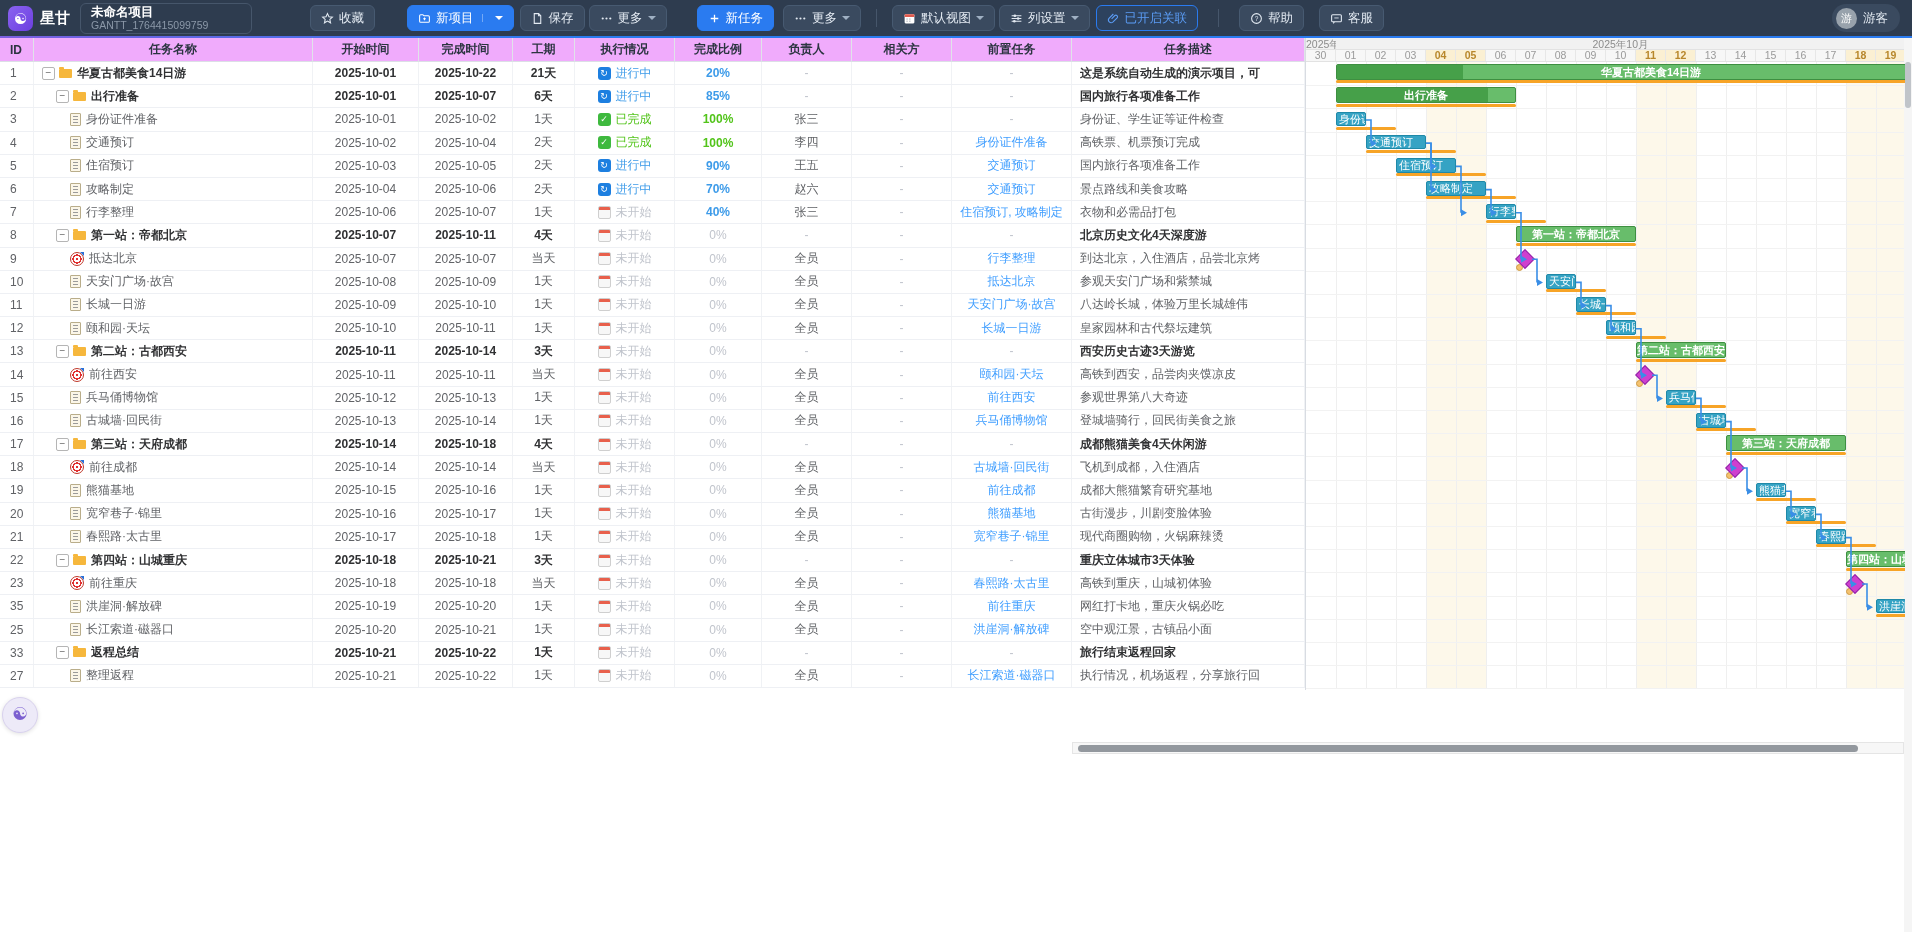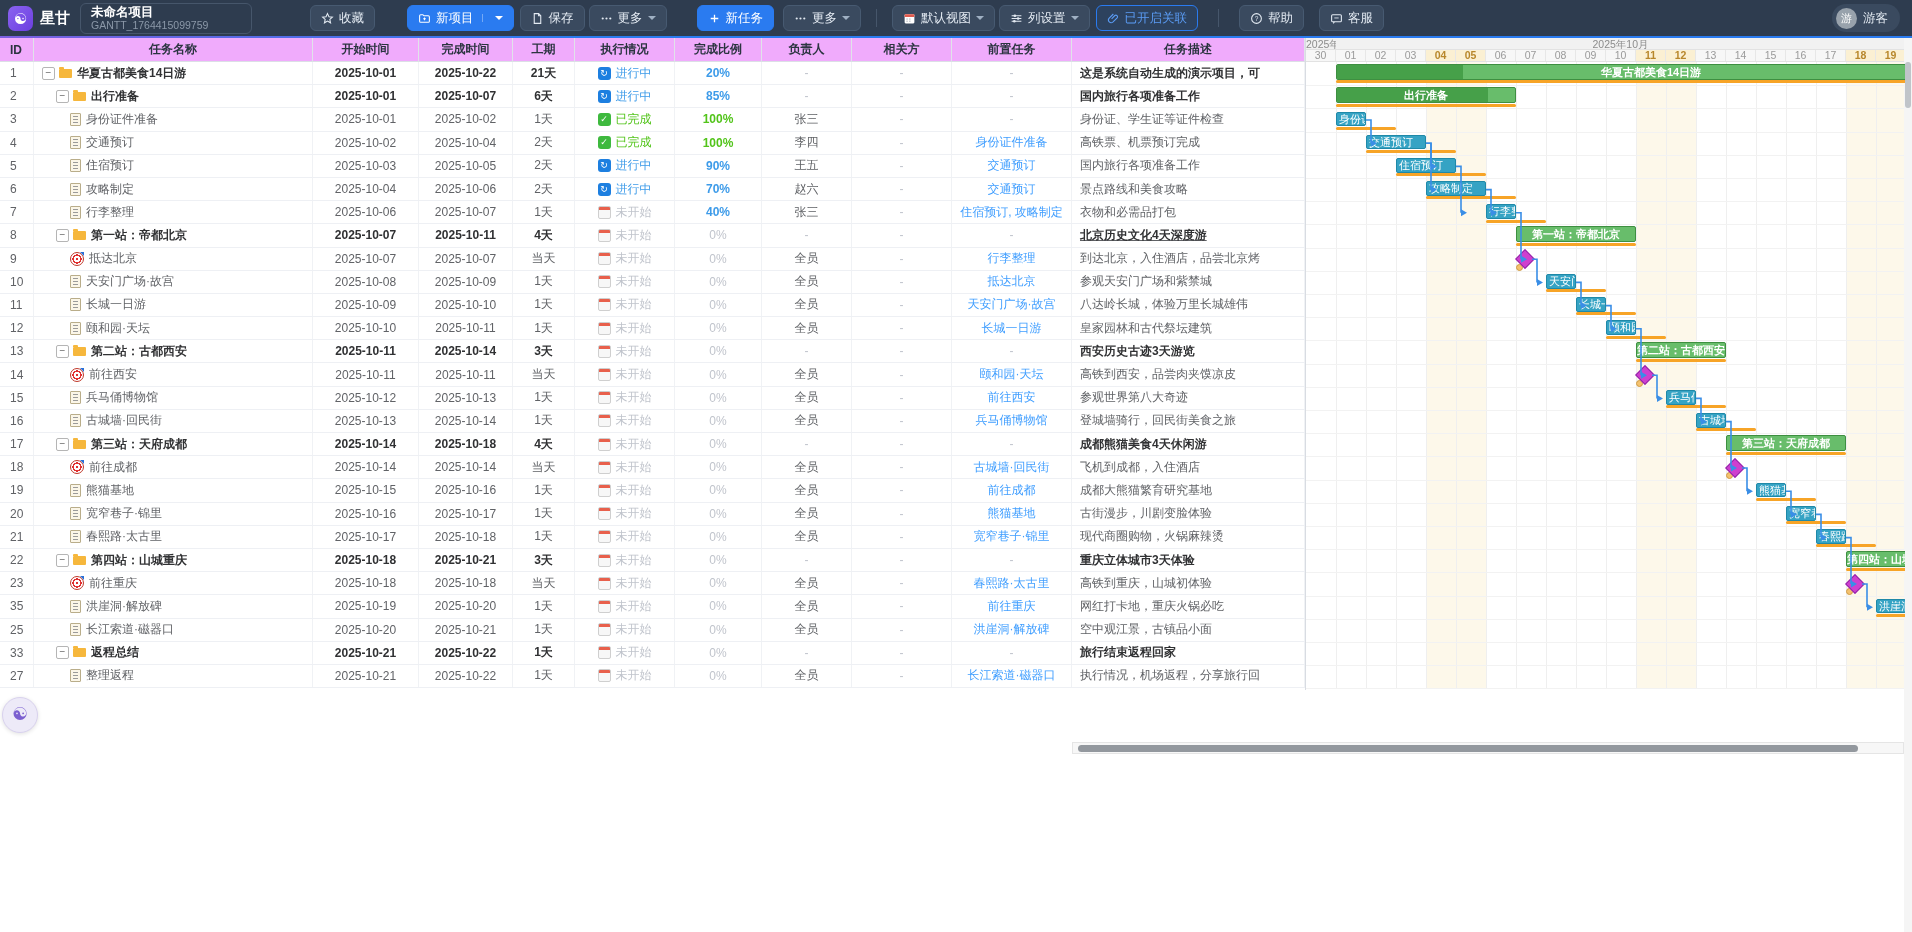--- a/index.html
+++ b/index.html
@@ -489,21 +489,21 @@
         </div>
         <div class="td" style="width: 90px;">
           <div class="dash">-</div>
         </div>
         <div class="td" style="width: 100px;">
           <div class="dash">-</div>
         </div>
         <div class="td" style="width: 120px;">
           <div class="dash">-</div>
         </div>
-        <div class="td td-left" style="width: 233px; padding-left: 8px; text-decoration: underline;">
+        <div class="td td-left" style="width: 233px; padding-left: 8px;">
           <div class="b">北京历史文化4天深度游</div>
         </div>
       </div>
       <div class="tr">
         <div class="td td-left" style="width: 34px; padding-left: 10px;">9</div>
         <div class="td td-left" style="width: 279px; padding-left: 36px;">
           <div class="tgt"></div>
           <div class="b" style="overflow: hidden; white-space: nowrap;">抵达北京</div>
         </div>
         <div class="td" style="width: 106px;">

